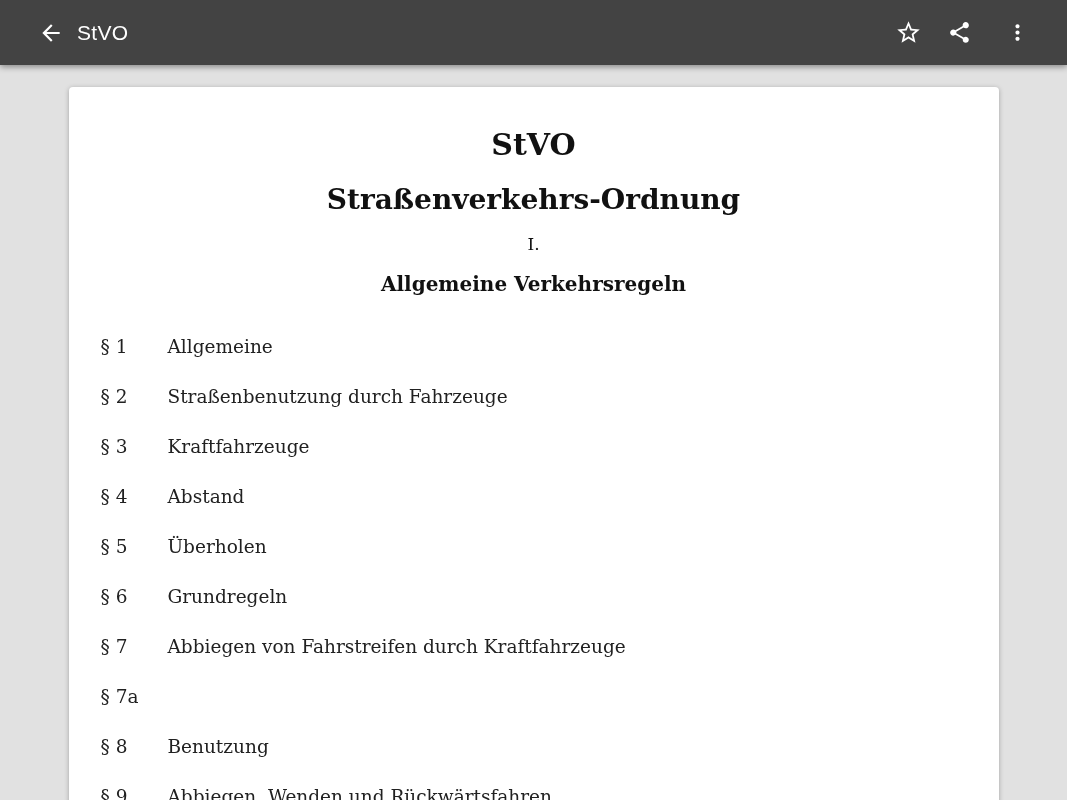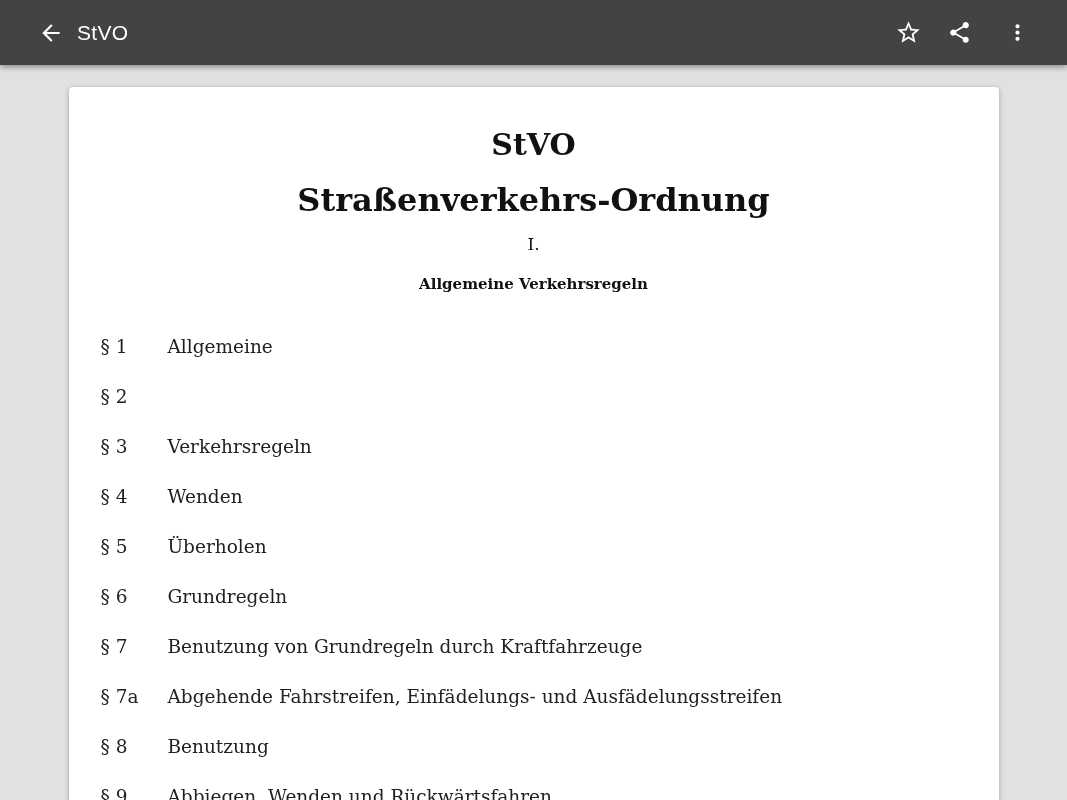--- a/index.html
+++ b/index.html
@@ -68,36 +68,36 @@
     margin: 0;
     padding-top: 43px;
     font-size: 30px;
     line-height: 30px;
     font-weight: 700;
     text-align: center;
     color: #111111;
   }
   .doc-subtitle {
     margin: 28px 16px 0;
-    font-size: 32px;
+    font-size: 28px;
     line-height: 24px;
     font-weight: 700;
     text-align: center;
     color: #111111;
   }
   .section-numeral {
     margin-top: 24px;
     font-size: 17px;
     line-height: 17px;
     text-align: center;
     color: #111111;
   }
   .section-title {
     margin: 24px 0 0;
-    font-size: 15px;
+    font-size: 20px;
     line-height: 15px;
     font-weight: 700;
     text-align: center;
     color: #111111;
   }
   .toc {
     margin-top: 29px;
   }
   .toc-row {
     height: 50px;
@@ -148,44 +148,44 @@
     <h2 class="doc-subtitle">Straßenverkehrs-Ordnung</h2>
     <div class="section-numeral">I.</div>
     <h3 class="section-title">Allgemeine Verkehrsregeln</h3>
     <div class="toc">
         <div class="toc-row">
           <span class="toc-ref">§ 1</span>
           <span class="toc-label">Allgemeine</span>
         </div>
         <div class="toc-row">
           <span class="toc-ref">§ 2</span>
+          <span class="toc-label">Straßenbenutzung durch Fahrzeuge</span>
         </div>
         <div class="toc-row">
           <span class="toc-ref">§ 3</span>
-          <span class="toc-label">Verkehrsregeln</span>
+          <span class="toc-label">Kraftfahrzeuge</span>
         </div>
         <div class="toc-row">
           <span class="toc-ref">§ 4</span>
-          <span class="toc-label">Wenden</span>
+          <span class="toc-label">Abstand</span>
         </div>
         <div class="toc-row">
           <span class="toc-ref">§ 5</span>
           <span class="toc-label">Überholen</span>
         </div>
         <div class="toc-row">
           <span class="toc-ref">§ 6</span>
           <span class="toc-label">Grundregeln</span>
         </div>
         <div class="toc-row">
           <span class="toc-ref">§ 7</span>
-          <span class="toc-label">Benutzung von Grundregeln durch Kraftfahrzeuge</span>
+          <span class="toc-label">Abbiegen von Fahrstreifen durch Kraftfahrzeuge</span>
         </div>
         <div class="toc-row">
           <span class="toc-ref">§ 7a</span>
-          <span class="toc-label">Abgehende Fahrstreifen, Einfädelungs- und Ausfädelungsstreifen</span>
         </div>
         <div class="toc-row">
           <span class="toc-ref">§ 8</span>
           <span class="toc-label">Benutzung</span>
         </div>
         <div class="toc-row">
           <span class="toc-ref">§ 9</span>
           <span class="toc-label">Abbiegen, Wenden und Rückwärtsfahren</span>
         </div>
       </div>

